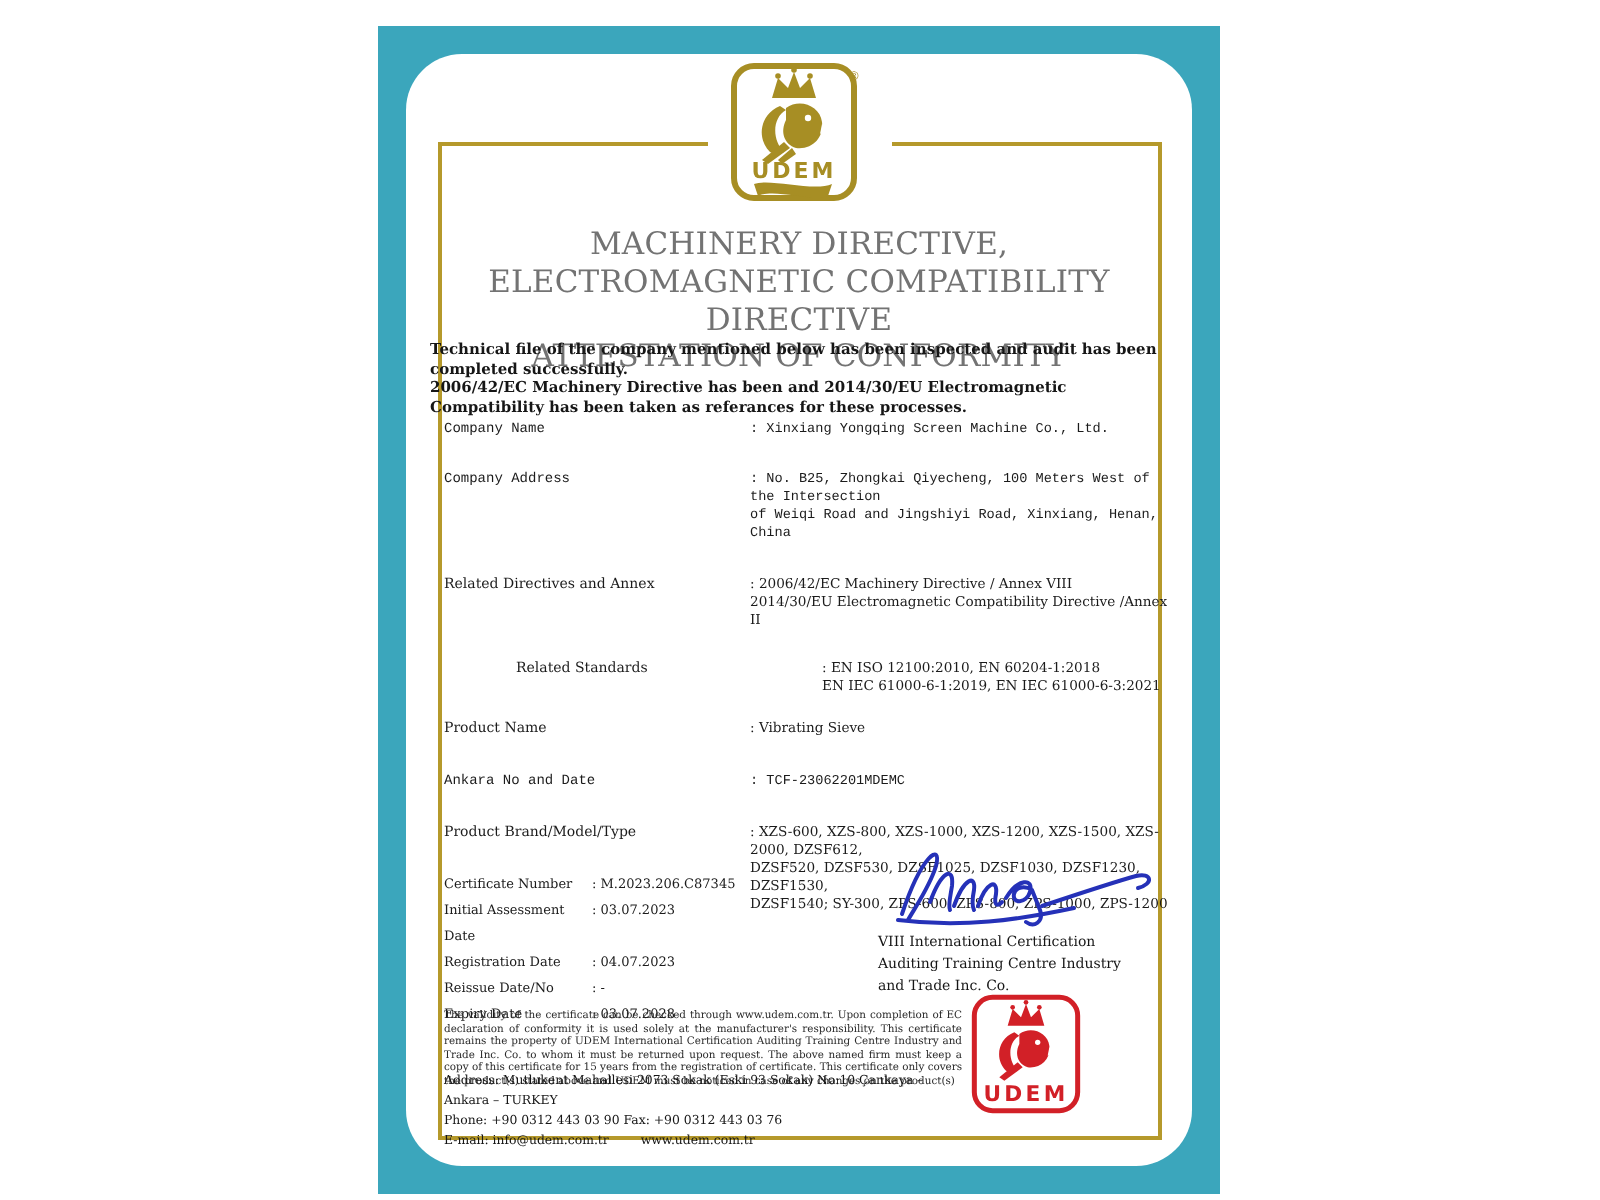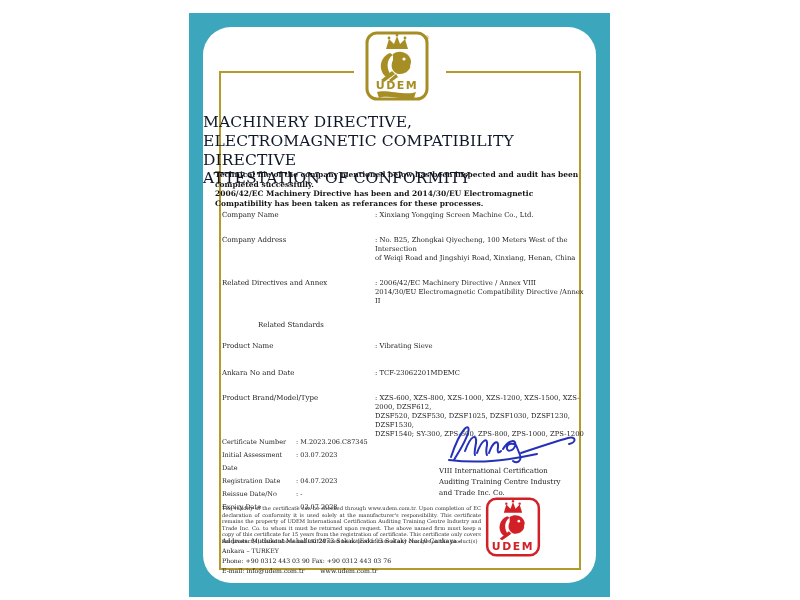--- a/index.html
+++ b/index.html
@@ -16,36 +16,36 @@
   .gold-frame {
     position:absolute; left:16px; right:15px; top:44px; bottom:13px;
     border:2px solid #B5992B; z-index:0;
   }
   .logo-box {
     position:absolute; top:1px; left:50%; transform:translateX(-50%);
     background:#ffffff; padding:0 11px; z-index:2; line-height:0;
   }
   .title-block {
     position:absolute; top:86px; left:0; right:0; z-index:1;
-    text-align:left; color:#0f172a;
+    text-align:center; color:#737373;
     font-size:15.5px; line-height:18.8px; letter-spacing:0.1px;
   }
   .subtitle-block {
     position:absolute; top:143px; left:12px; right:12px; z-index:1;
     text-align:left; font-weight:bold; color:#161616;
     font-size:7.5px; line-height:9.6px;
   }
   .fields-block {
     position:absolute; top:184px; left:19px; right:12px; z-index:1;
     color:#1b1b1b; font-size:7px; line-height:9px;
   }
   .field-row { display:flex; }
   .field-label { width:153px; flex:none; }
   .field-value { flex:1; white-space:pre-line; font-size:6.8px; }
-  .mb16 { margin-bottom:16px; } .mb15 { margin-bottom:15px; }
+  .mb16 { margin-bottom:16px;font-family:Liberation Mono, monospace; } .mb15 { margin-bottom:15px; }
   .mb12 { margin-bottom:12px;padding-left:36px; } .mb18 { margin-bottom:18px; }
   .certinfo-block {
     position:absolute; top:409px; left:19px; width:235px; z-index:1;
     color:#1b1b1b; font-size:6.5px; line-height:13px;
   }
   .certinfo-row { display:flex; }
   .certinfo-label { width:74px; flex:none; }
   .sig-block { position:absolute; top:392px; left:236px; width:155px; z-index:1; }
   .sig-svg { display:block; margin-left:2px; }
   .sig-org { font-size:7px; line-height:11px; color:#161616; margin-top:1px; }
@@ -111,20 +111,22 @@
         <div class="field-value">: No. B25, Zhongkai Qiyecheng, 100 Meters West of the Intersection
   of Weiqi Road and Jingshiyi Road, Xinxiang, Henan, China</div>
       </div>
       <div class="field-row mb15">
         <div class="field-label">Related Directives and Annex</div>
         <div class="field-value">: 2006/42/EC Machinery Directive / Annex VIII
   2014/30/EU  Electromagnetic Compatibility Directive /Annex II</div>
       </div>
       <div class="field-row mb12">
         <div class="field-label">Related Standards</div>
+        <div class="field-value">: EN ISO 12100:2010, EN 60204-1:2018
+  EN IEC 61000-6-1:2019, EN IEC 61000-6-3:2021</div>
       </div>
       <div class="field-row mb18">
         <div class="field-label">Product Name</div>
         <div class="field-value">: Vibrating Sieve</div>
       </div>
       <div class="field-row mb16">
         <div class="field-label">Ankara No and Date</div>
         <div class="field-value">: TCF-23062201MDEMC</div>
       </div>
       <div class="field-row">

